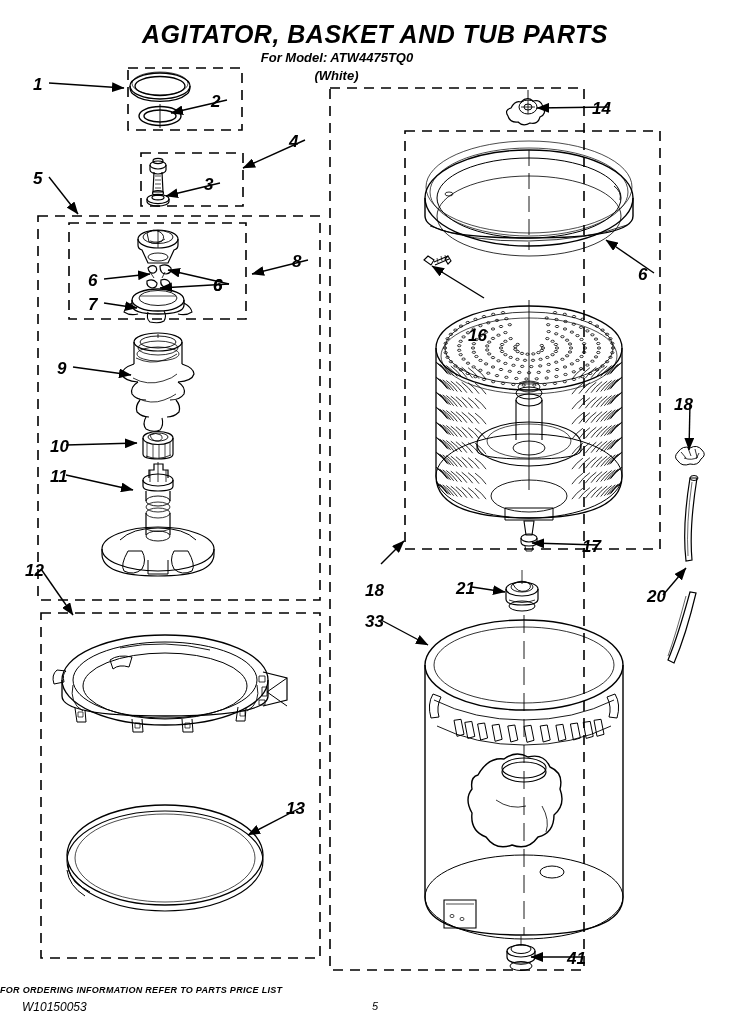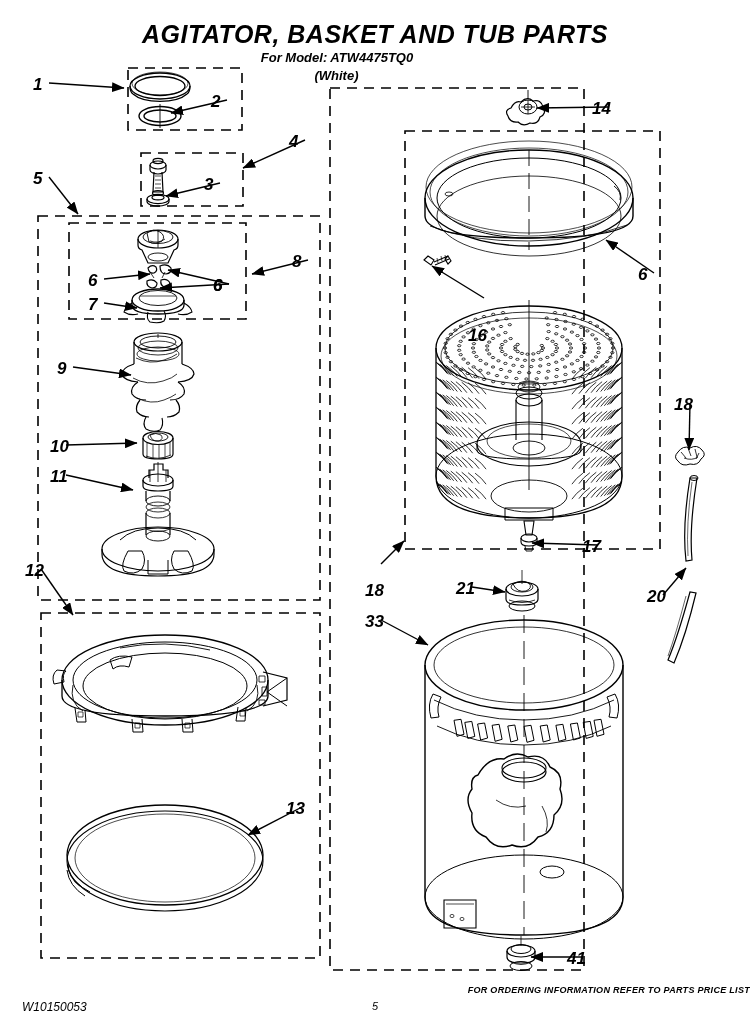--- a/index.html
+++ b/index.html
@@ -18,21 +18,21 @@
   }
   .sub1{
     position:absolute;left:0;top:50px;width:674px;text-align:center;
     font-size:13px;font-weight:bold;
   }
   .sub2{
     position:absolute;left:0;top:68px;width:673px;text-align:center;
     font-size:13px;font-weight:bold;
   }
   .footnote{
-    position:absolute;left:0;top:985px;width:750px;text-align:right;
+    position:absolute;left:0;top:985px;width:750px;text-align:left;
     font-size:9px;font-weight:bold;letter-spacing:.3px;
   }
   .docid{
     position:absolute;left:22px;top:1000px;font-size:12px;
   }
   .pageno{
     position:absolute;left:0;top:1000px;width:750px;text-align:center;font-size:11px;
   }
   .cal{
     position:absolute;font-size:17px;font-weight:bold;line-height:1;

